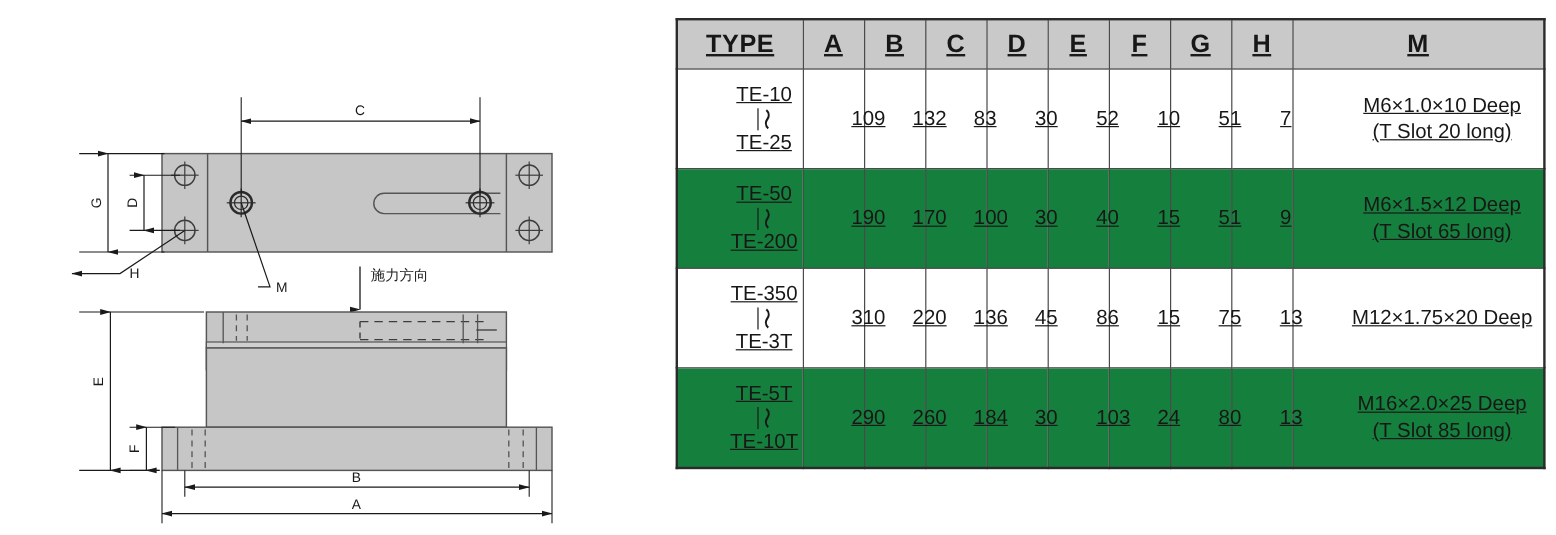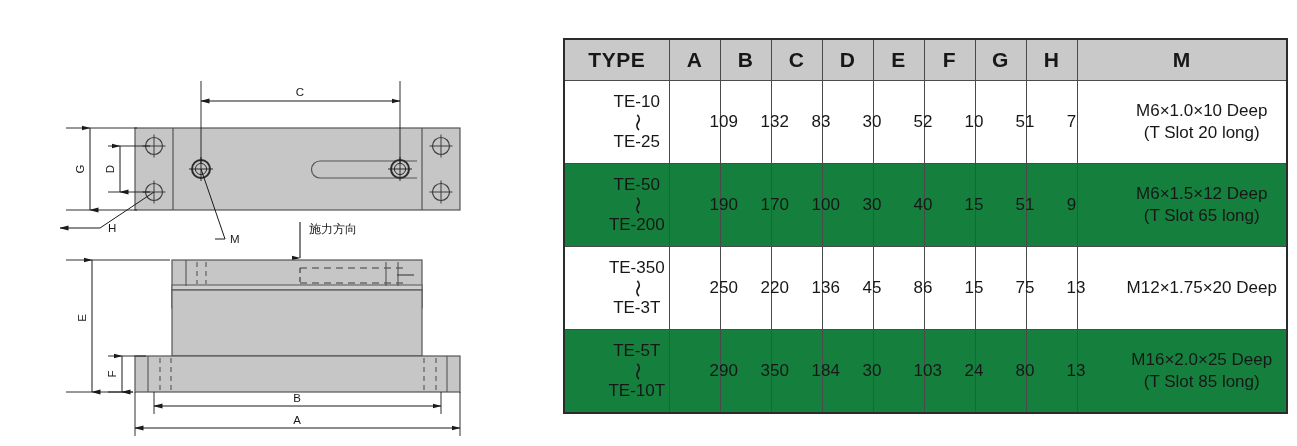--- a/index.html
+++ b/index.html
@@ -8,21 +8,21 @@
     font-family:"Liberation Sans","DejaVu Sans",sans-serif;
     color:#1a1a1a;
   }
 
   
   #drawing-panel{position:absolute;left:0;top:0;width:560px;height:446px;}
   #drawing-svg{display:block;}
 
   
   #spec-table-wrap{
-    position:absolute;left:563px;top:38px;width:724px;
+    position:absolute;left:563px;top:15px;width:724px;text-decoration:underline;
   }
   table#spec-table{
     border-collapse:collapse;
     width:724px;
     table-layout:fixed;
     background:#fff;
     border:2px solid #2b2b2b;
   }
   #spec-table th,#spec-table td{
     border:1px solid #4a4a4a;
@@ -276,40 +276,40 @@
             <span class="m-sub">M6×1.5×12 Deep</span>
             <span class="m-sub">(T Slot 65 long)</span>
           </td>
         </tr>
         <tr class="row-plain">
           <td class="type-cell">
             <div>TE-350</div>
             <span class="tilde">〜</span>
             <div>TE-3T</div>
           </td>
-          <td>250</td>
+          <td>310</td>
           <td>220</td>
           <td>136</td>
           <td>45</td>
           <td>86</td>
           <td>15</td>
           <td>75</td>
           <td>13</td>
           <td class="m-cell">
             <span class="m-sub">M12×1.75×20 Deep</span>
           </td>
         </tr>
         <tr class="row-alt">
           <td class="type-cell">
             <div>TE-5T</div>
             <span class="tilde">〜</span>
             <div>TE-10T</div>
           </td>
           <td>290</td>
-          <td>350</td>
+          <td>260</td>
           <td>184</td>
           <td>30</td>
           <td>103</td>
           <td>24</td>
           <td>80</td>
           <td>13</td>
           <td class="m-cell">
             <span class="m-sub">M16×2.0×25 Deep</span>
             <span class="m-sub">(T Slot 85 long)</span>
           </td>

